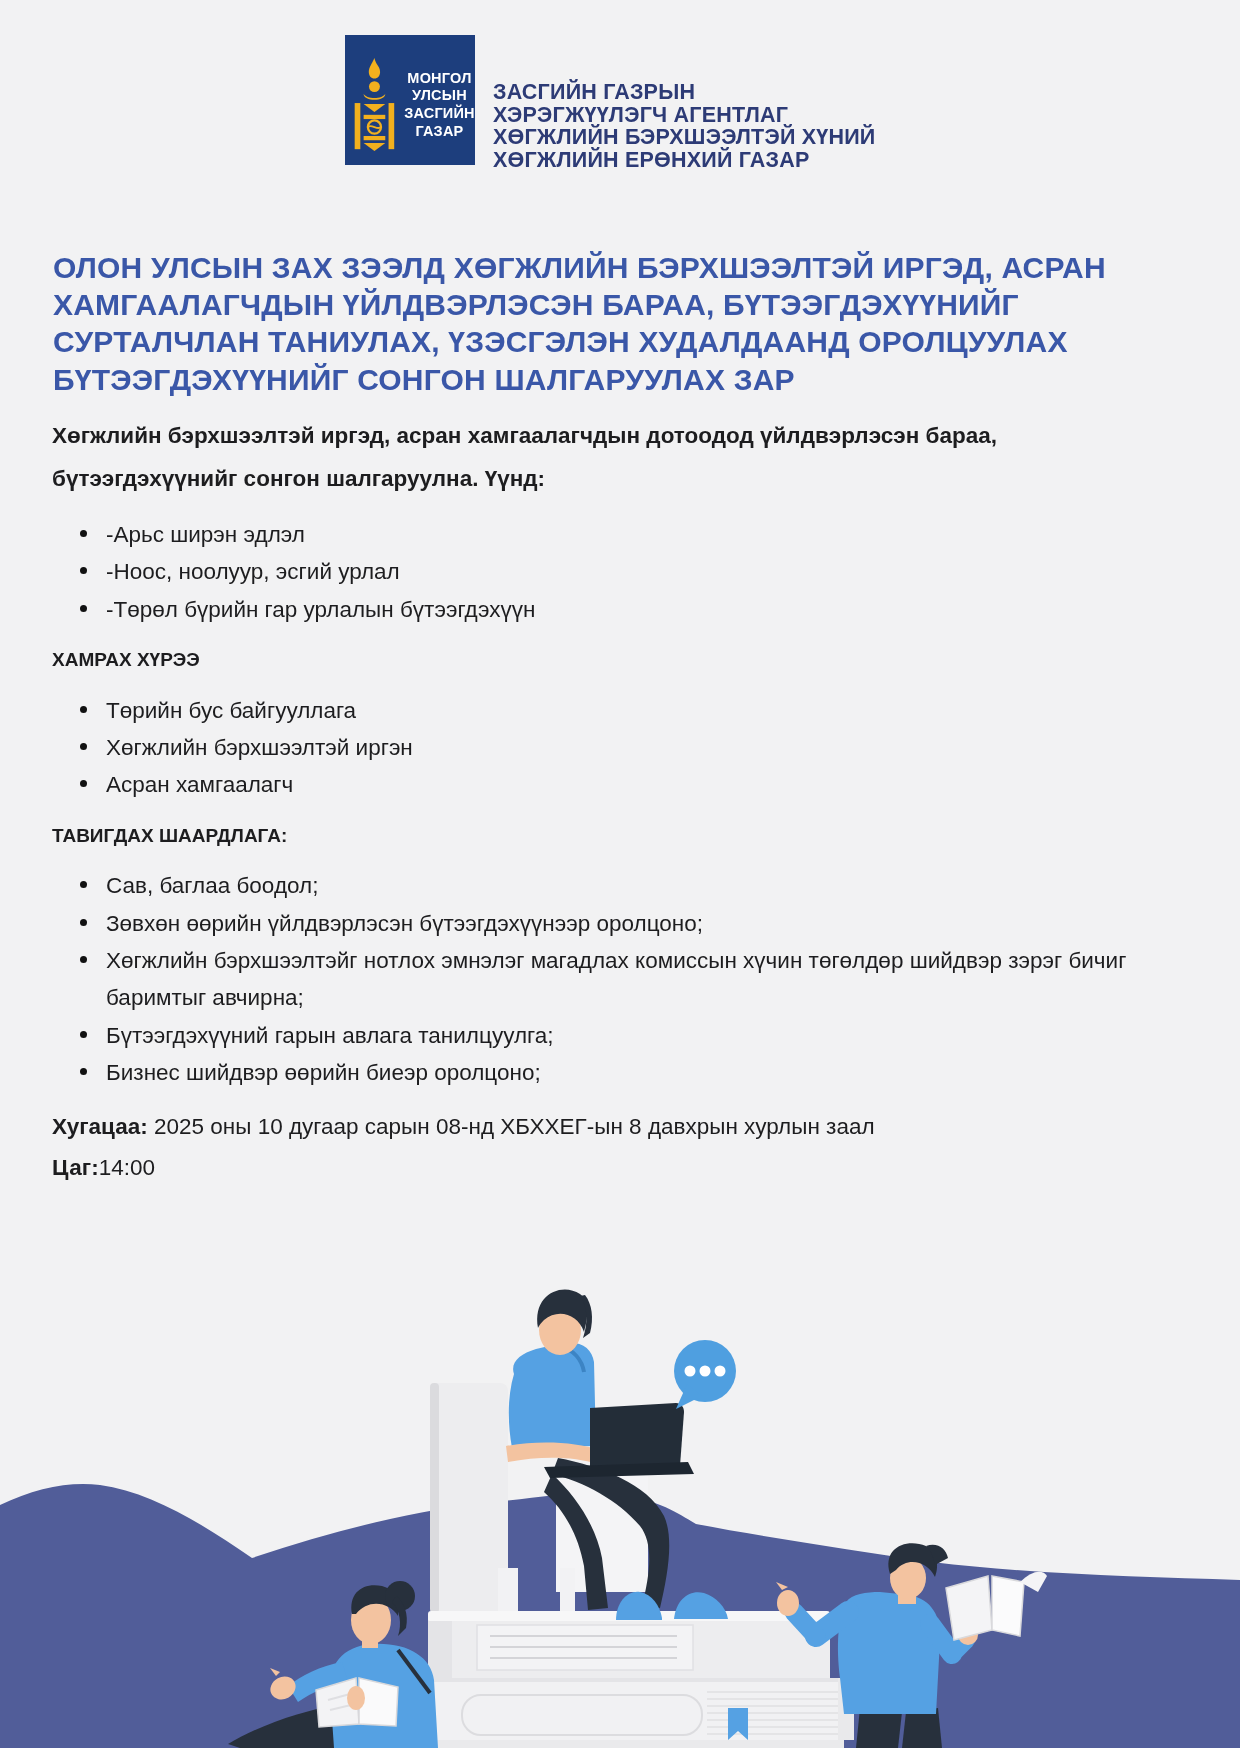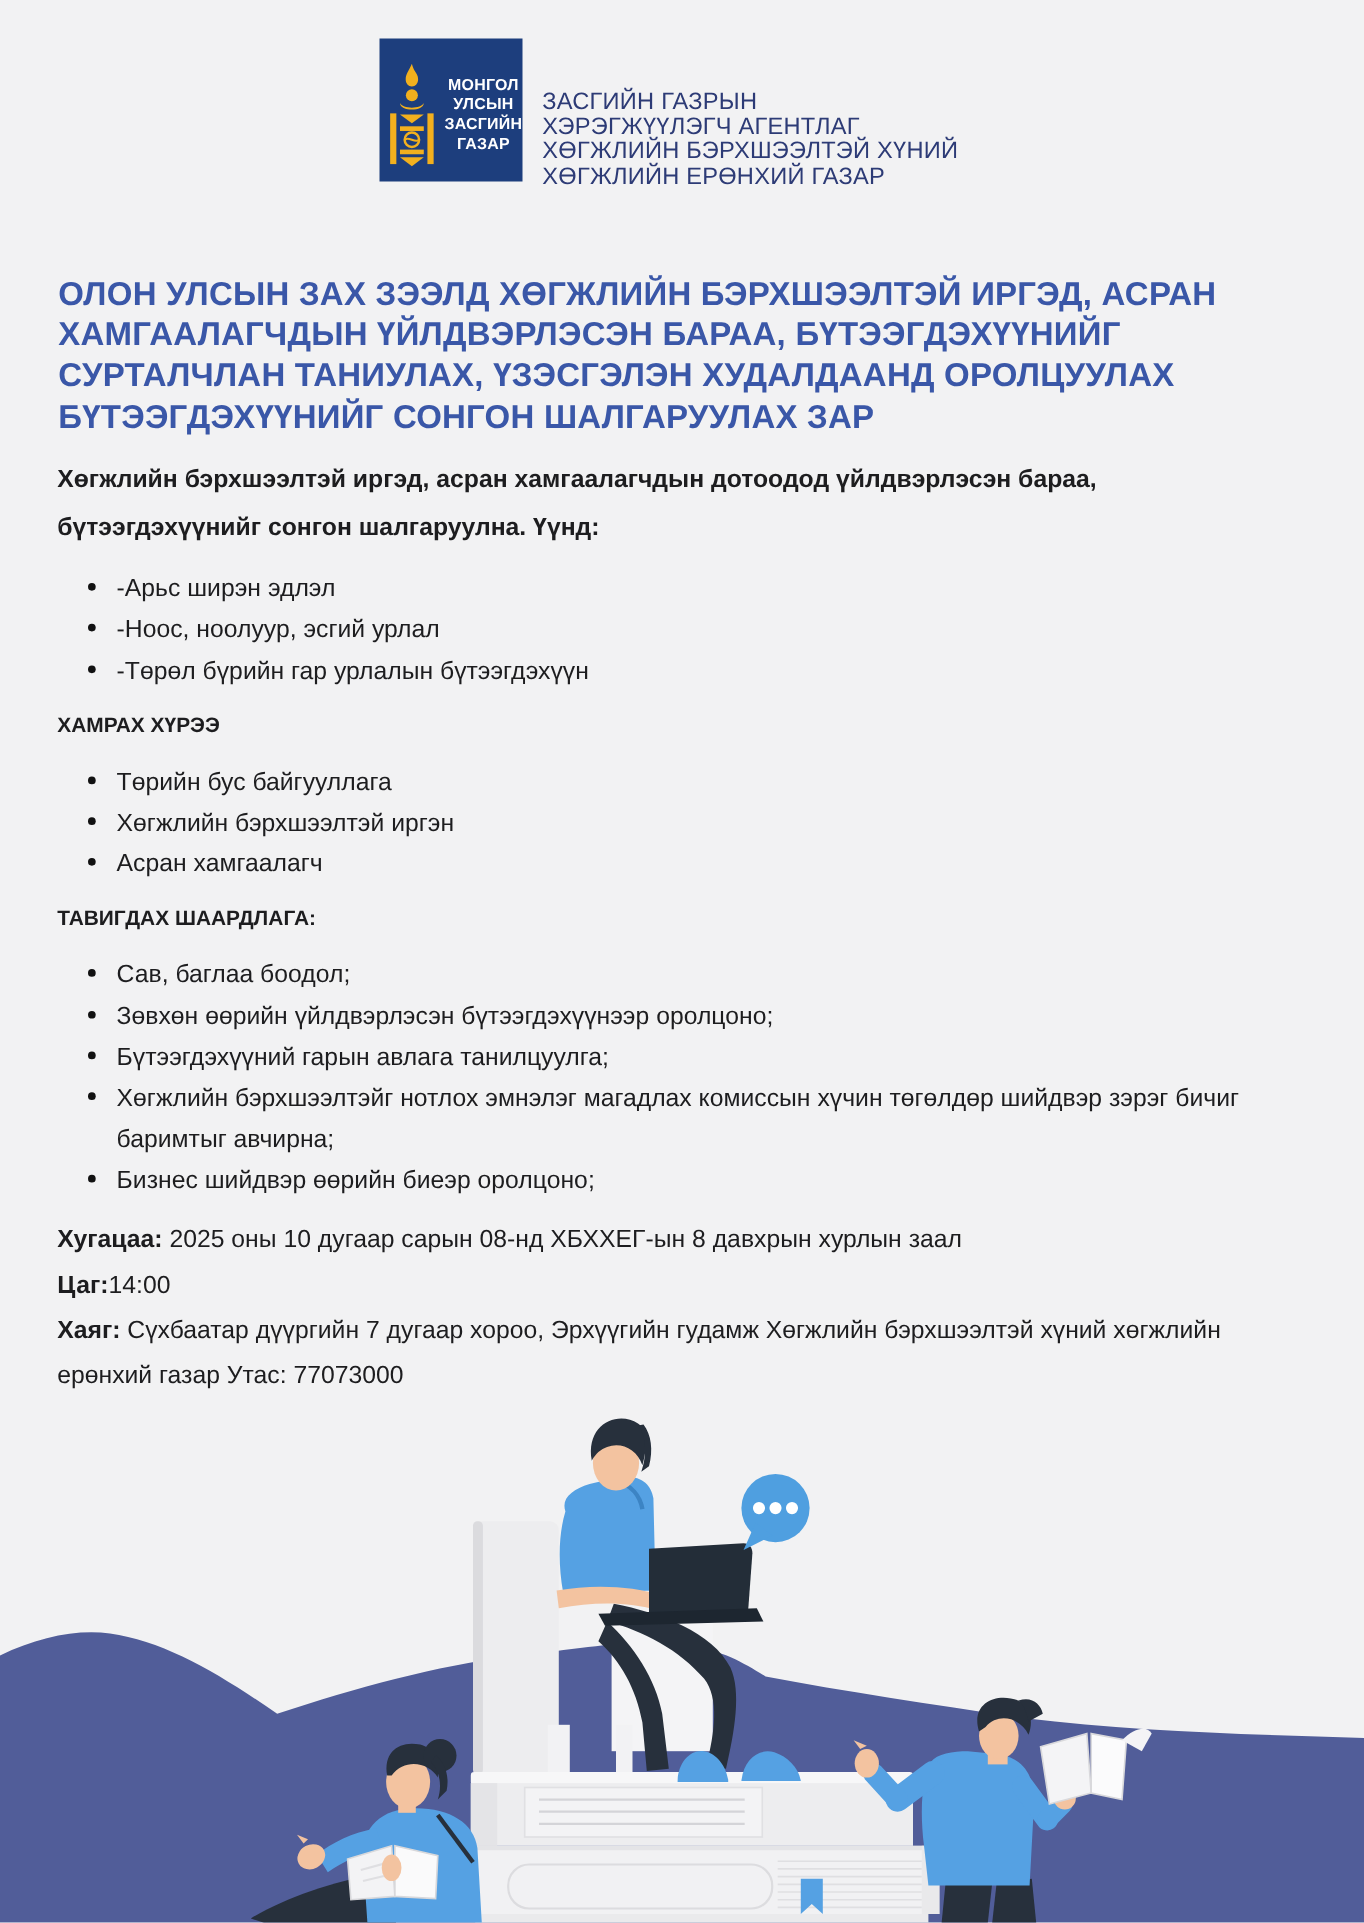--- a/index.html
+++ b/index.html
@@ -15,21 +15,21 @@
   .header{position:absolute;left:345px;top:35px;display:flex;align-items:flex-end;}
   .logo-square{
     width:130px;height:130px;background:#1d3e7d;
     display:flex;flex-direction:row;align-items:center;justify-content:flex-start;
     box-sizing:border-box;padding-top:8px;
   }
   .logo-text{margin-top:2px;text-align:center;color:#ffffff;font-weight:700;
     font-size:14.5px;line-height:1.22;letter-spacing:.2px;}
   .agency{
     margin-left:18px;margin-bottom:-6px;
-    color:#2d3b76;font-weight:400;font-size:21.5px;line-height:22.5px;
+    color:#2d3b76;font-weight:700;font-size:21.5px;line-height:22.5px;
     letter-spacing:.2px;white-space:nowrap;
   }
   
   .content{position:absolute;left:52px;top:248px;width:1105px;}
   .title{
     margin:1px;width:1060px;
     color:#3a57a8;font-size:30px;font-weight:700;line-height:1.24;
     letter-spacing:.2px;
   }
   .intro{margin:16px 0 4px 0;font-size:22.5px;font-weight:700;line-height:1.92;width:1080px;}
@@ -98,28 +98,27 @@
     <ul class="blist">
       <li>Төрийн бус байгууллага</li>
       <li>Хөгжлийн бэрхшээлтэй иргэн</li>
       <li>Асран хамгаалагч</li>
     </ul>
 
     <h2 class="sec-head">ТАВИГДАХ ШААРДЛАГА:</h2>
     <ul class="blist">
       <li>Сав, баглаа боодол;</li>
       <li>Зөвхөн өөрийн үйлдвэрлэсэн бүтээгдэхүүнээр оролцоно;</li>
+      <li>Хөгжлийн бэрхшээлтэйг нотлох эмнэлэг магадлах комиссын хүчин төгөлдөр шийдвэр зэрэг бичиг баримтыг авчирна;</li>
       <li>Бүтээгдэхүүний гарын авлага танилцуулга;</li>
-      <li>Хөгжлийн бэрхшээлтэйг нотлох эмнэлэг магадлах комиссын хүчин төгөлдөр шийдвэр зэрэг бичиг баримтыг авчирна;</li>
       <li>Бизнес шийдвэр өөрийн биеэр оролцоно;</li>
     </ul>
 
     <p class="detail"><span class="dl">Хугацаа:</span> <span>2025 оны 10 дугаар сарын 08-нд ХБХХЕГ-ын 8 давхрын хурлын заал</span></p>
     <p class="detail"><span class="dl">Цаг:</span><span>14:00</span></p>
-    <p class="detail"><span class="dl">Хаяг:</span> <span>Сүхбаатар дүүргийн 7 дугаар хороо, Эрхүүгийн гудамж Хөгжлийн бэрхшээлтэй хүний хөгжлийн ерөнхий газар Утас: 77073000</span></p>
   </div>
 
   <div class="illustration">
     <svg width="1240" height="570" viewBox="0 0 1240 570">
 
       <path d="M0,327 C35,310 70,303 100,307 C150,314 200,344 252,380
                C330,354 410,333 480,326 C540,319 585,311 622,317
                C660,323 676,334 696,346 C770,360 852,372 932,384
                C1030,396 1140,399 1240,402 L1240,570 L0,570 Z" fill="#515d99"></path>
 

